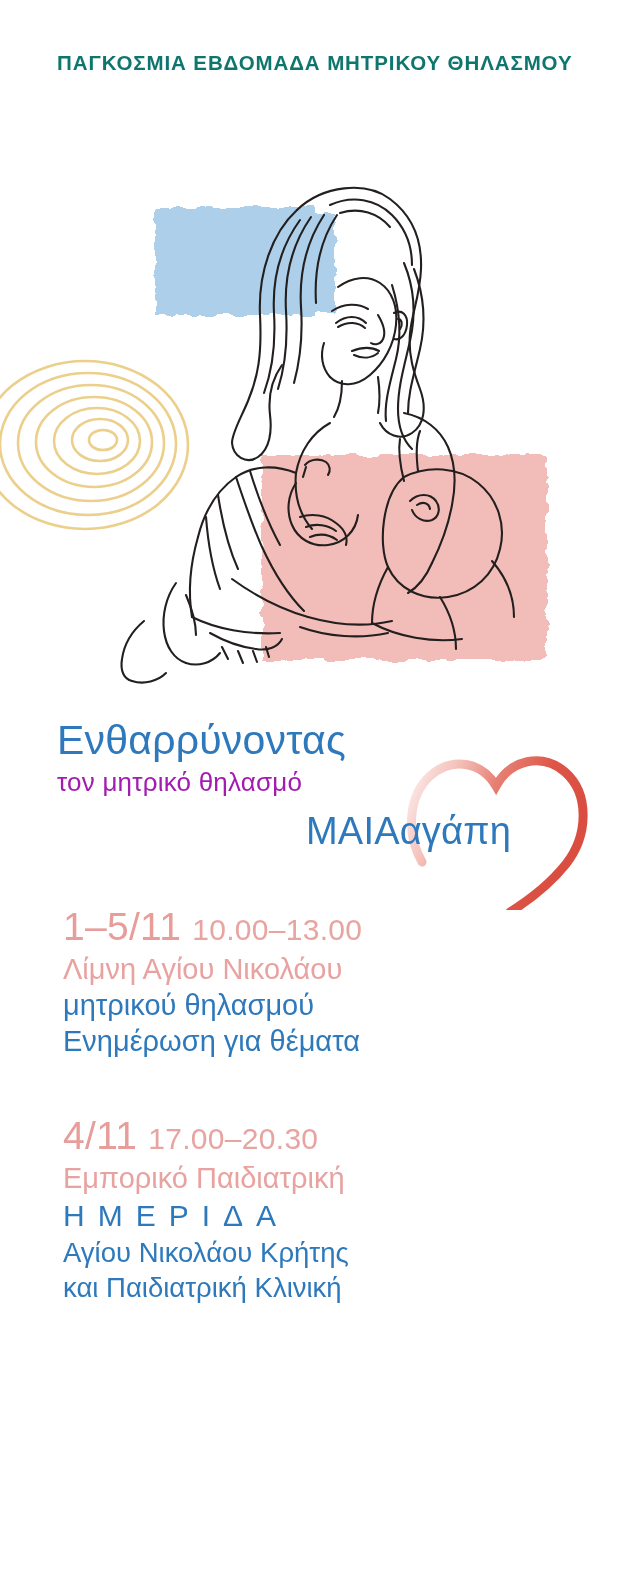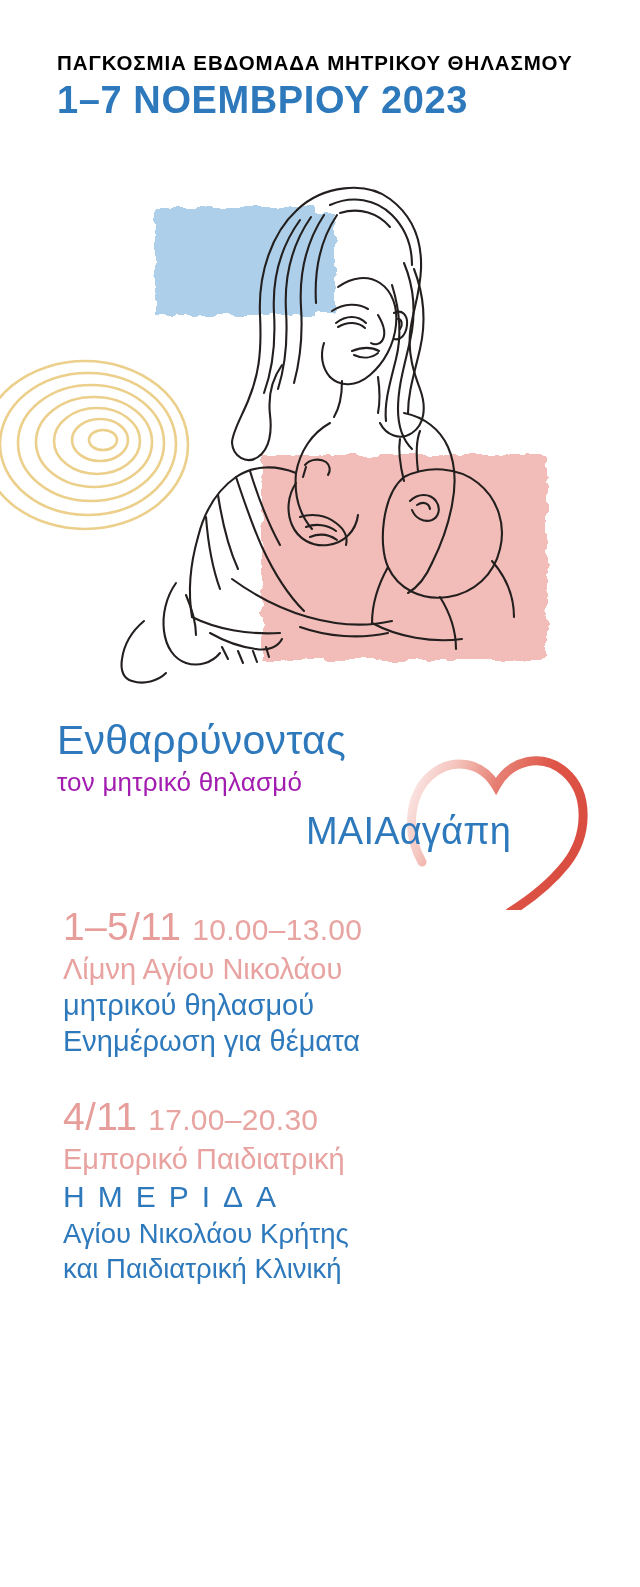--- a/index.html
+++ b/index.html
@@ -22,21 +22,21 @@
   
   .header {
     position: absolute;
     left: 57px;
     top: 52px;
     width: 560px;
   }
   .header-kicker {
     font-size: 20.5px;
     letter-spacing: 0.9px;
-    color: #000000;
+    color: #0f766e;
     font-weight: 600;
     line-height: 1.1;
     white-space: nowrap;
   }
   .header-dates {
     margin-top: 6px;
     font-size: 38px;
     letter-spacing: 0.6px;
     color: #2E79BC;
     font-weight: 700;
@@ -105,21 +105,21 @@
     white-space: nowrap;
   }
 
   
   .events {
     position: absolute;
     left: 63px;
     top: 905px;
     width: 540px;
   }
-  .event + .event { margin-top: 36px; }
+  .event + .event { margin-top: 55px; }
 
   .event-headline {
     white-space: nowrap;
     line-height: 1.12;
   }
   .event-date {
     font-size: 39px;
     color: #E79D9A;
     font-weight: 400;
     letter-spacing: 0.3px;
@@ -160,21 +160,20 @@
   }
   .event-sub .tline { display: block; white-space: nowrap; }
 </style>
 </head>
 <body>
 
 <div id="poster">
 
   <div class="header">
     <div class="header-kicker">ΠΑΓΚΟΣΜΙΑ ΕΒΔΟΜΑΔΑ ΜΗΤΡΙΚΟΥ ΘΗΛΑΣΜΟΥ</div>
-    <div class="header-dates">1–7 ΝΟΕΜΒΡΙΟΥ 2023</div>
   </div>
 
   <div class="illustration">
     <svg viewBox="0 0 640 530" xmlns="http://www.w3.org/2000/svg">
       <defs>
         <filter id="rough" x="-20%" y="-20%" width="140%" height="140%">
           <feTurbulence type="fractalNoise" baseFrequency="0.06 0.10" numOctaves="3" seed="7" result="n"></feTurbulence>
           <feDisplacementMap in="SourceGraphic" in2="n" scale="9" xChannelSelector="R" yChannelSelector="G"></feDisplacementMap>
         </filter>
         <filter id="rough2" x="-20%" y="-20%" width="140%" height="140%">

